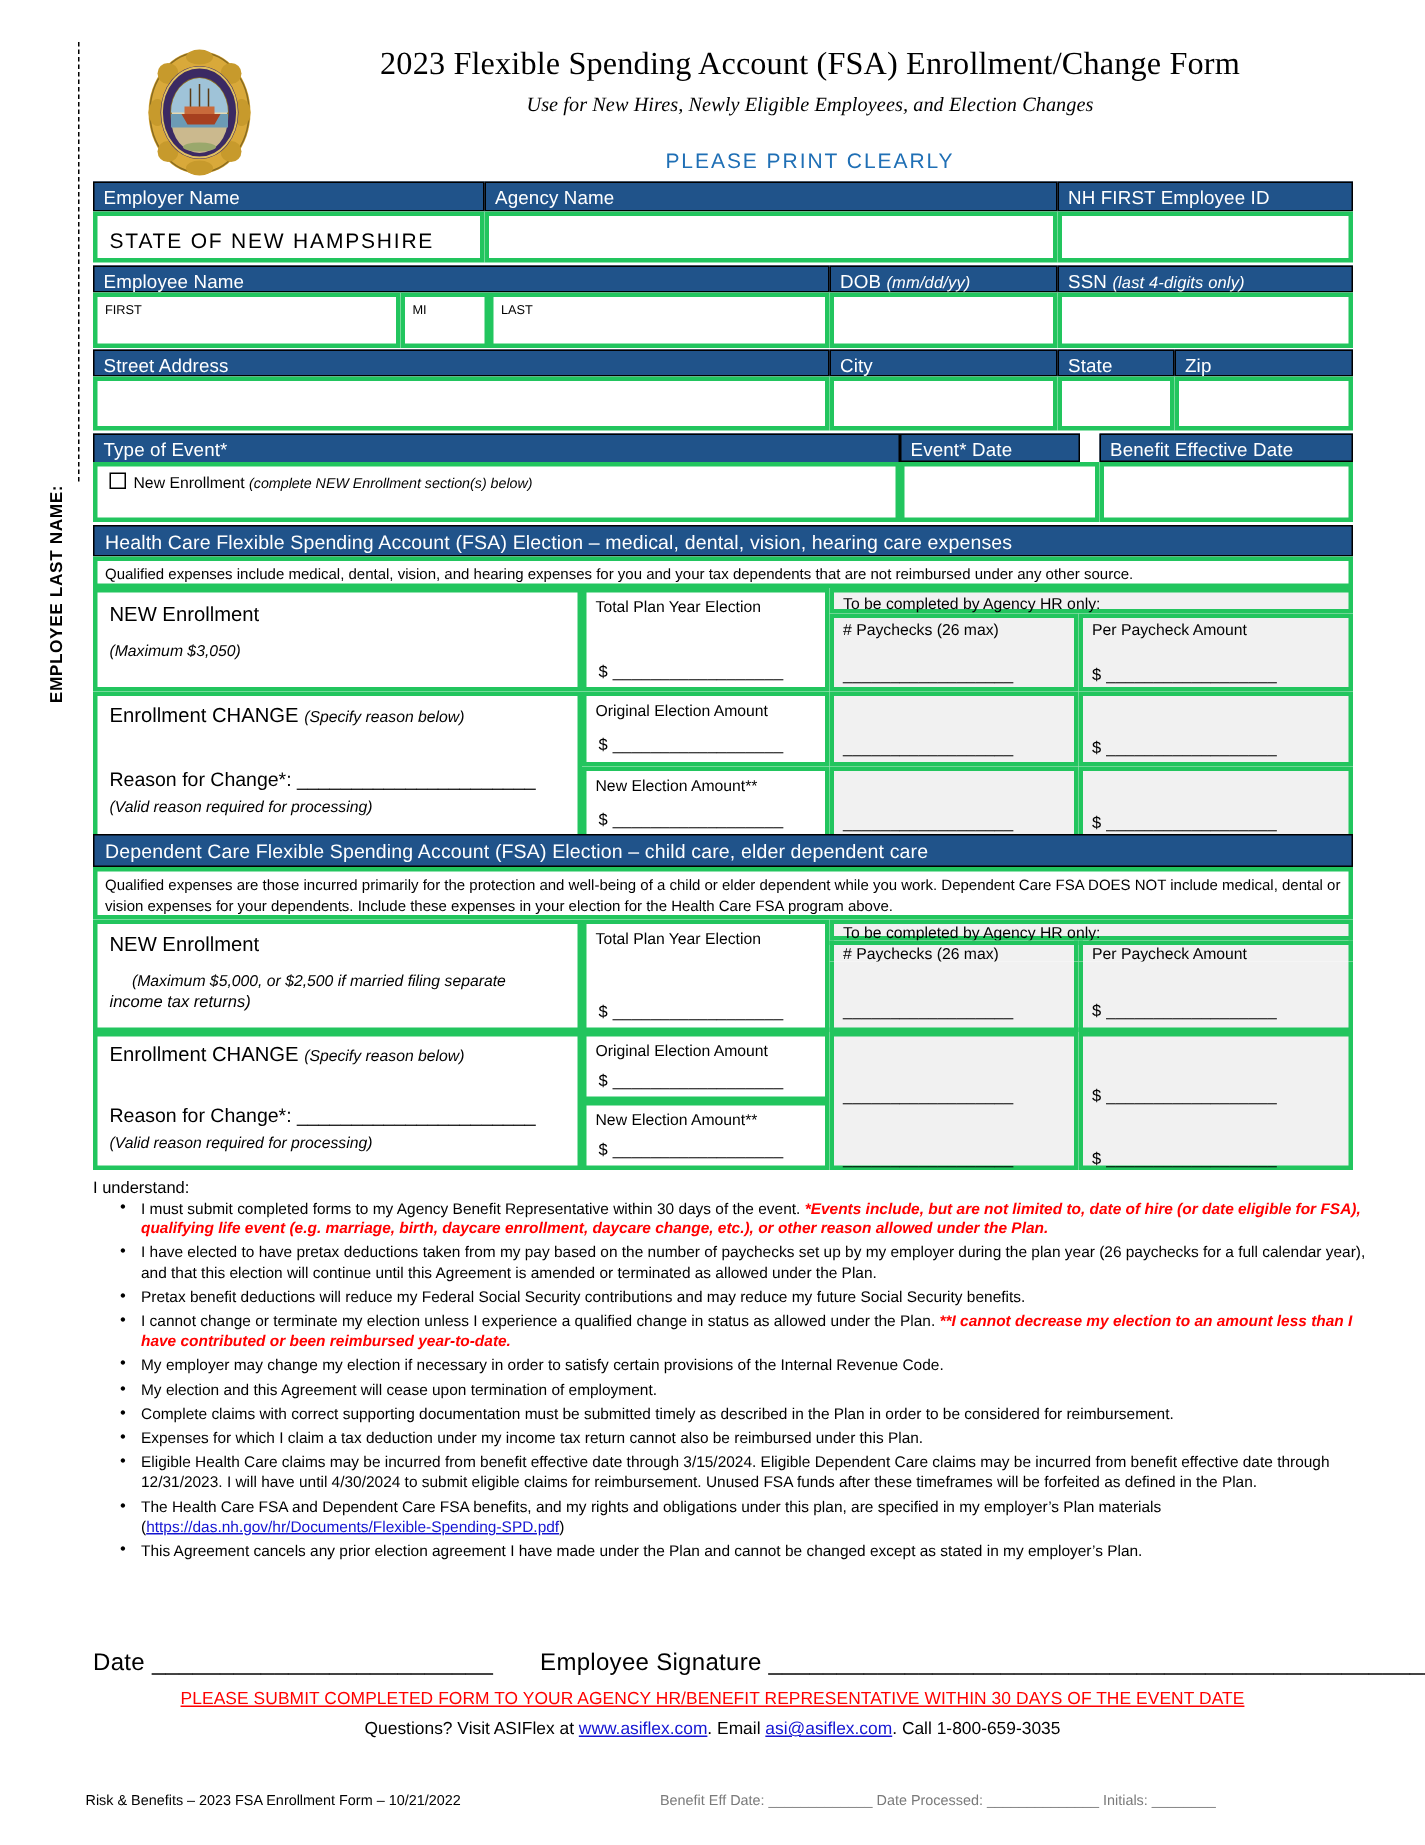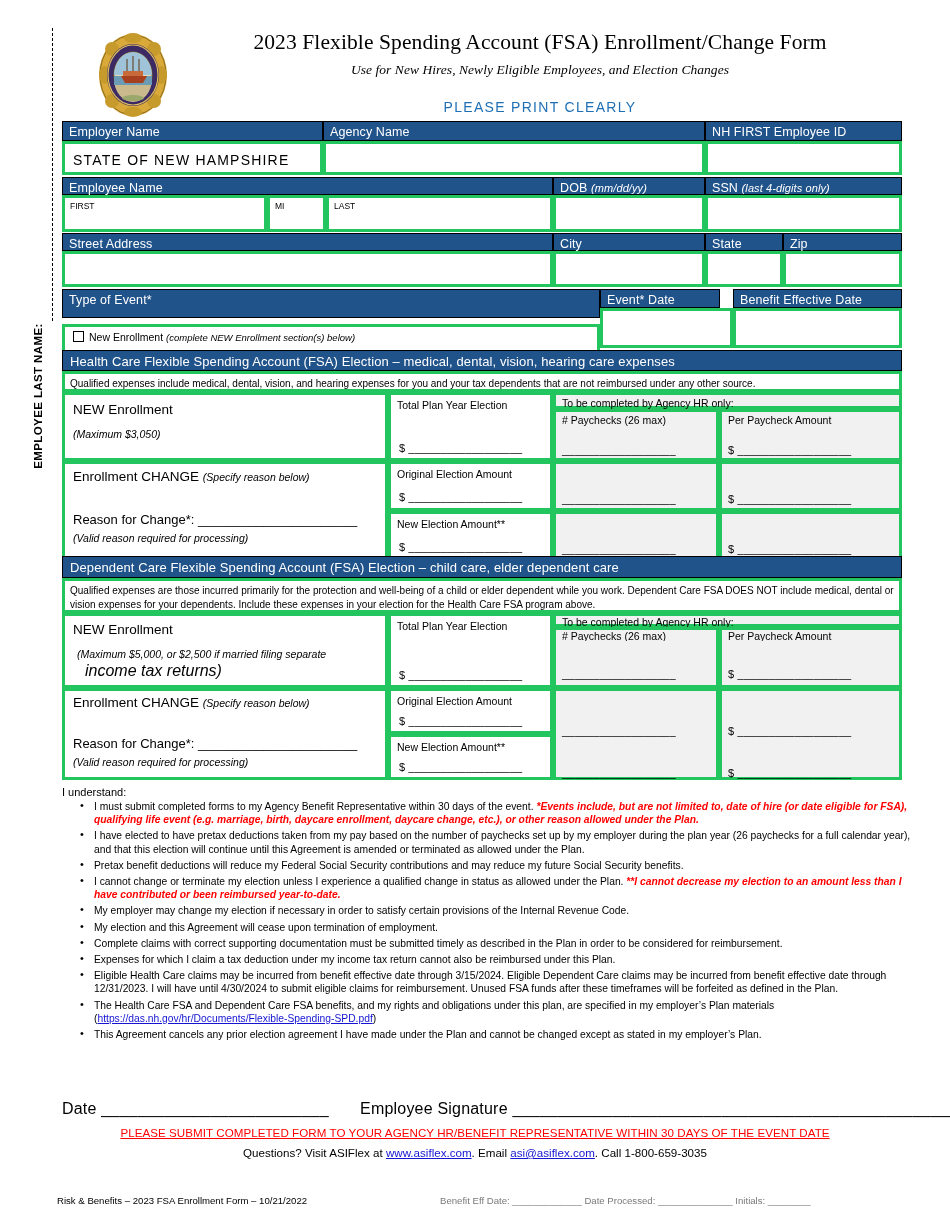--- a/index.html
+++ b/index.html
@@ -222,21 +222,21 @@
   <div class="hdr cell" style="left:62px;top:289px;width:538px;height:29px;">
     <div class="t">Type of Event*</div>
   </div>
   <div class="hdr cell" style="left:600px;top:289px;width:120px;height:19px;">
     <div class="t">Event* Date</div>
   </div>
   <div class="hdr cell" style="left:733px;top:289px;width:169px;height:19px;">
     <div class="t">Benefit Effective Date</div>
   </div>
 
-  <div class="cell" style="left:62px;top:324px;width:538px;height:40px;">
+  <div class="cell" style="left:62px;top:308px;width:538px;height:40px;">
     <div class="txt lbl" style="left:8px;top:4px;white-space:nowrap;">
       <span class="chk"></span><span>New Enrollment</span>
       <span class="it" style="font-size:9.5px;">(complete NEW Enrollment section(s) below)</span>
     </div>
   </div>
   <div class="cell" style="left:600px;top:308px;width:133px;height:40px;">
     <div class="txt fld" style="left:6px;top:13px;"></div>
   </div>
   <div class="cell" style="left:733px;top:308px;width:169px;height:40px;">
     <div class="txt fld" style="left:6px;top:13px;"></div>
@@ -303,22 +303,22 @@
 
   <div class="band cell" style="left:62px;top:556px;width:840px;height:22px;">
     <div class="t">Dependent Care Flexible Spending Account (FSA) Election – child care, elder dependent care</div>
   </div>
   <div class="cell" style="left:62px;top:578px;width:840px;height:35px;">
     <div class="desc">Qualified expenses are those incurred primarily for the protection and well-being of a child or elder dependent while you work.  Dependent Care FSA DOES NOT include medical, dental or vision expenses for your dependents.  Include these expenses in your election for the Health Care FSA program above.</div>
   </div>
 
   <div class="cell" style="left:62px;top:613px;width:326px;height:75px;">
     <div class="txt big" style="left:8px;top:6px;">NEW Enrollment</div>
-    <div class="txt it" style="left:12px;top:32px;font-size:10.5px;">(Maximum $5,000, or $2,500 if married filing separate</div>
-    <div class="txt it" style="left:8px;top:46px;font-size:16px;margin-left:12px;">income tax returns)</div>
+    <div class="txt it" style="left:23px;top:32px;font-size:10.5px;">(Maximum $5,000, or $2,500 if married filing separate</div>
+    <div class="txt it" style="left:8px;top:46px;font-size:11px;">income tax returns)</div>
   </div>
   <div class="cell" style="left:388px;top:613px;width:165px;height:75px;">
     <div class="txt lbl" style="left:6px;top:4px;">Total Plan Year Election</div>
     <div class="txt fld" style="left:8px;top:53px;">$ __________________</div>
   </div>
   <div class="cell gray" style="left:553px;top:613px;width:349px;height:14px;">
     <div class="txt lbl" style="left:6px;top:0px;">To be completed by Agency HR only:</div>
   </div>
   <div class="cell gray" style="left:553px;top:627px;width:166px;height:14px;border-bottom:none;">
     <div class="txt lbl" style="left:6px;top:0px;"># Paychecks (26 max)</div>

